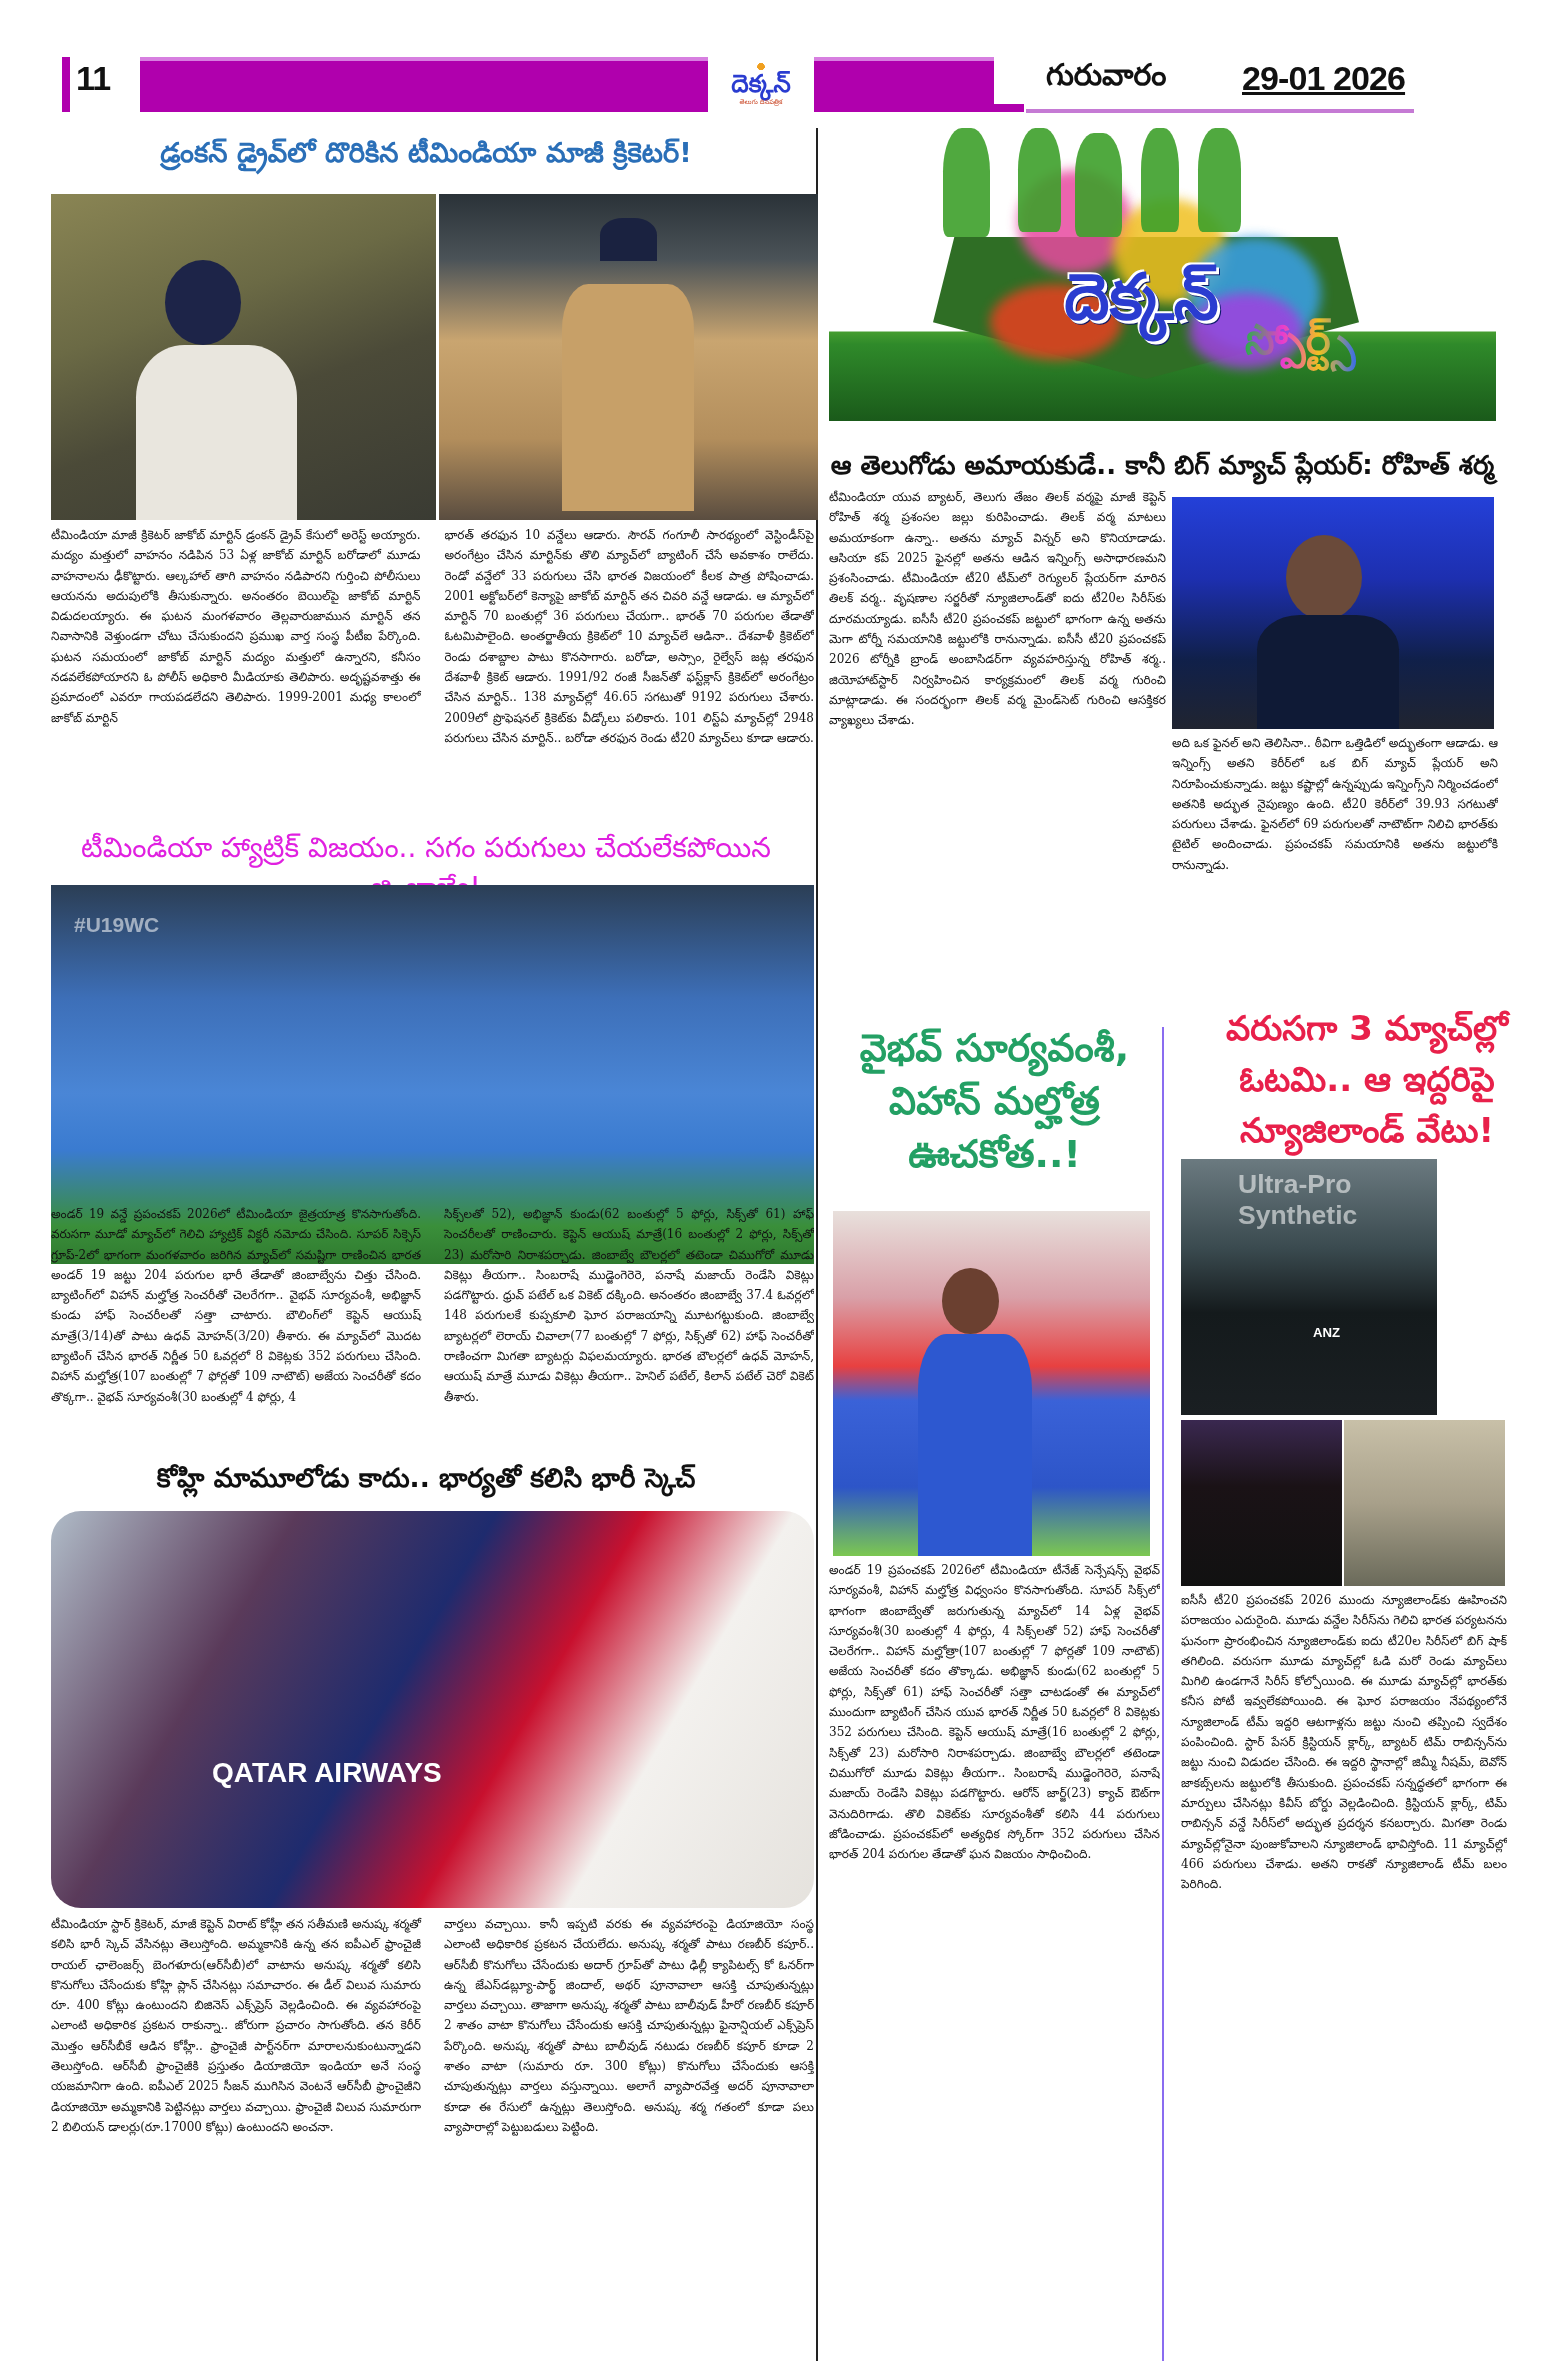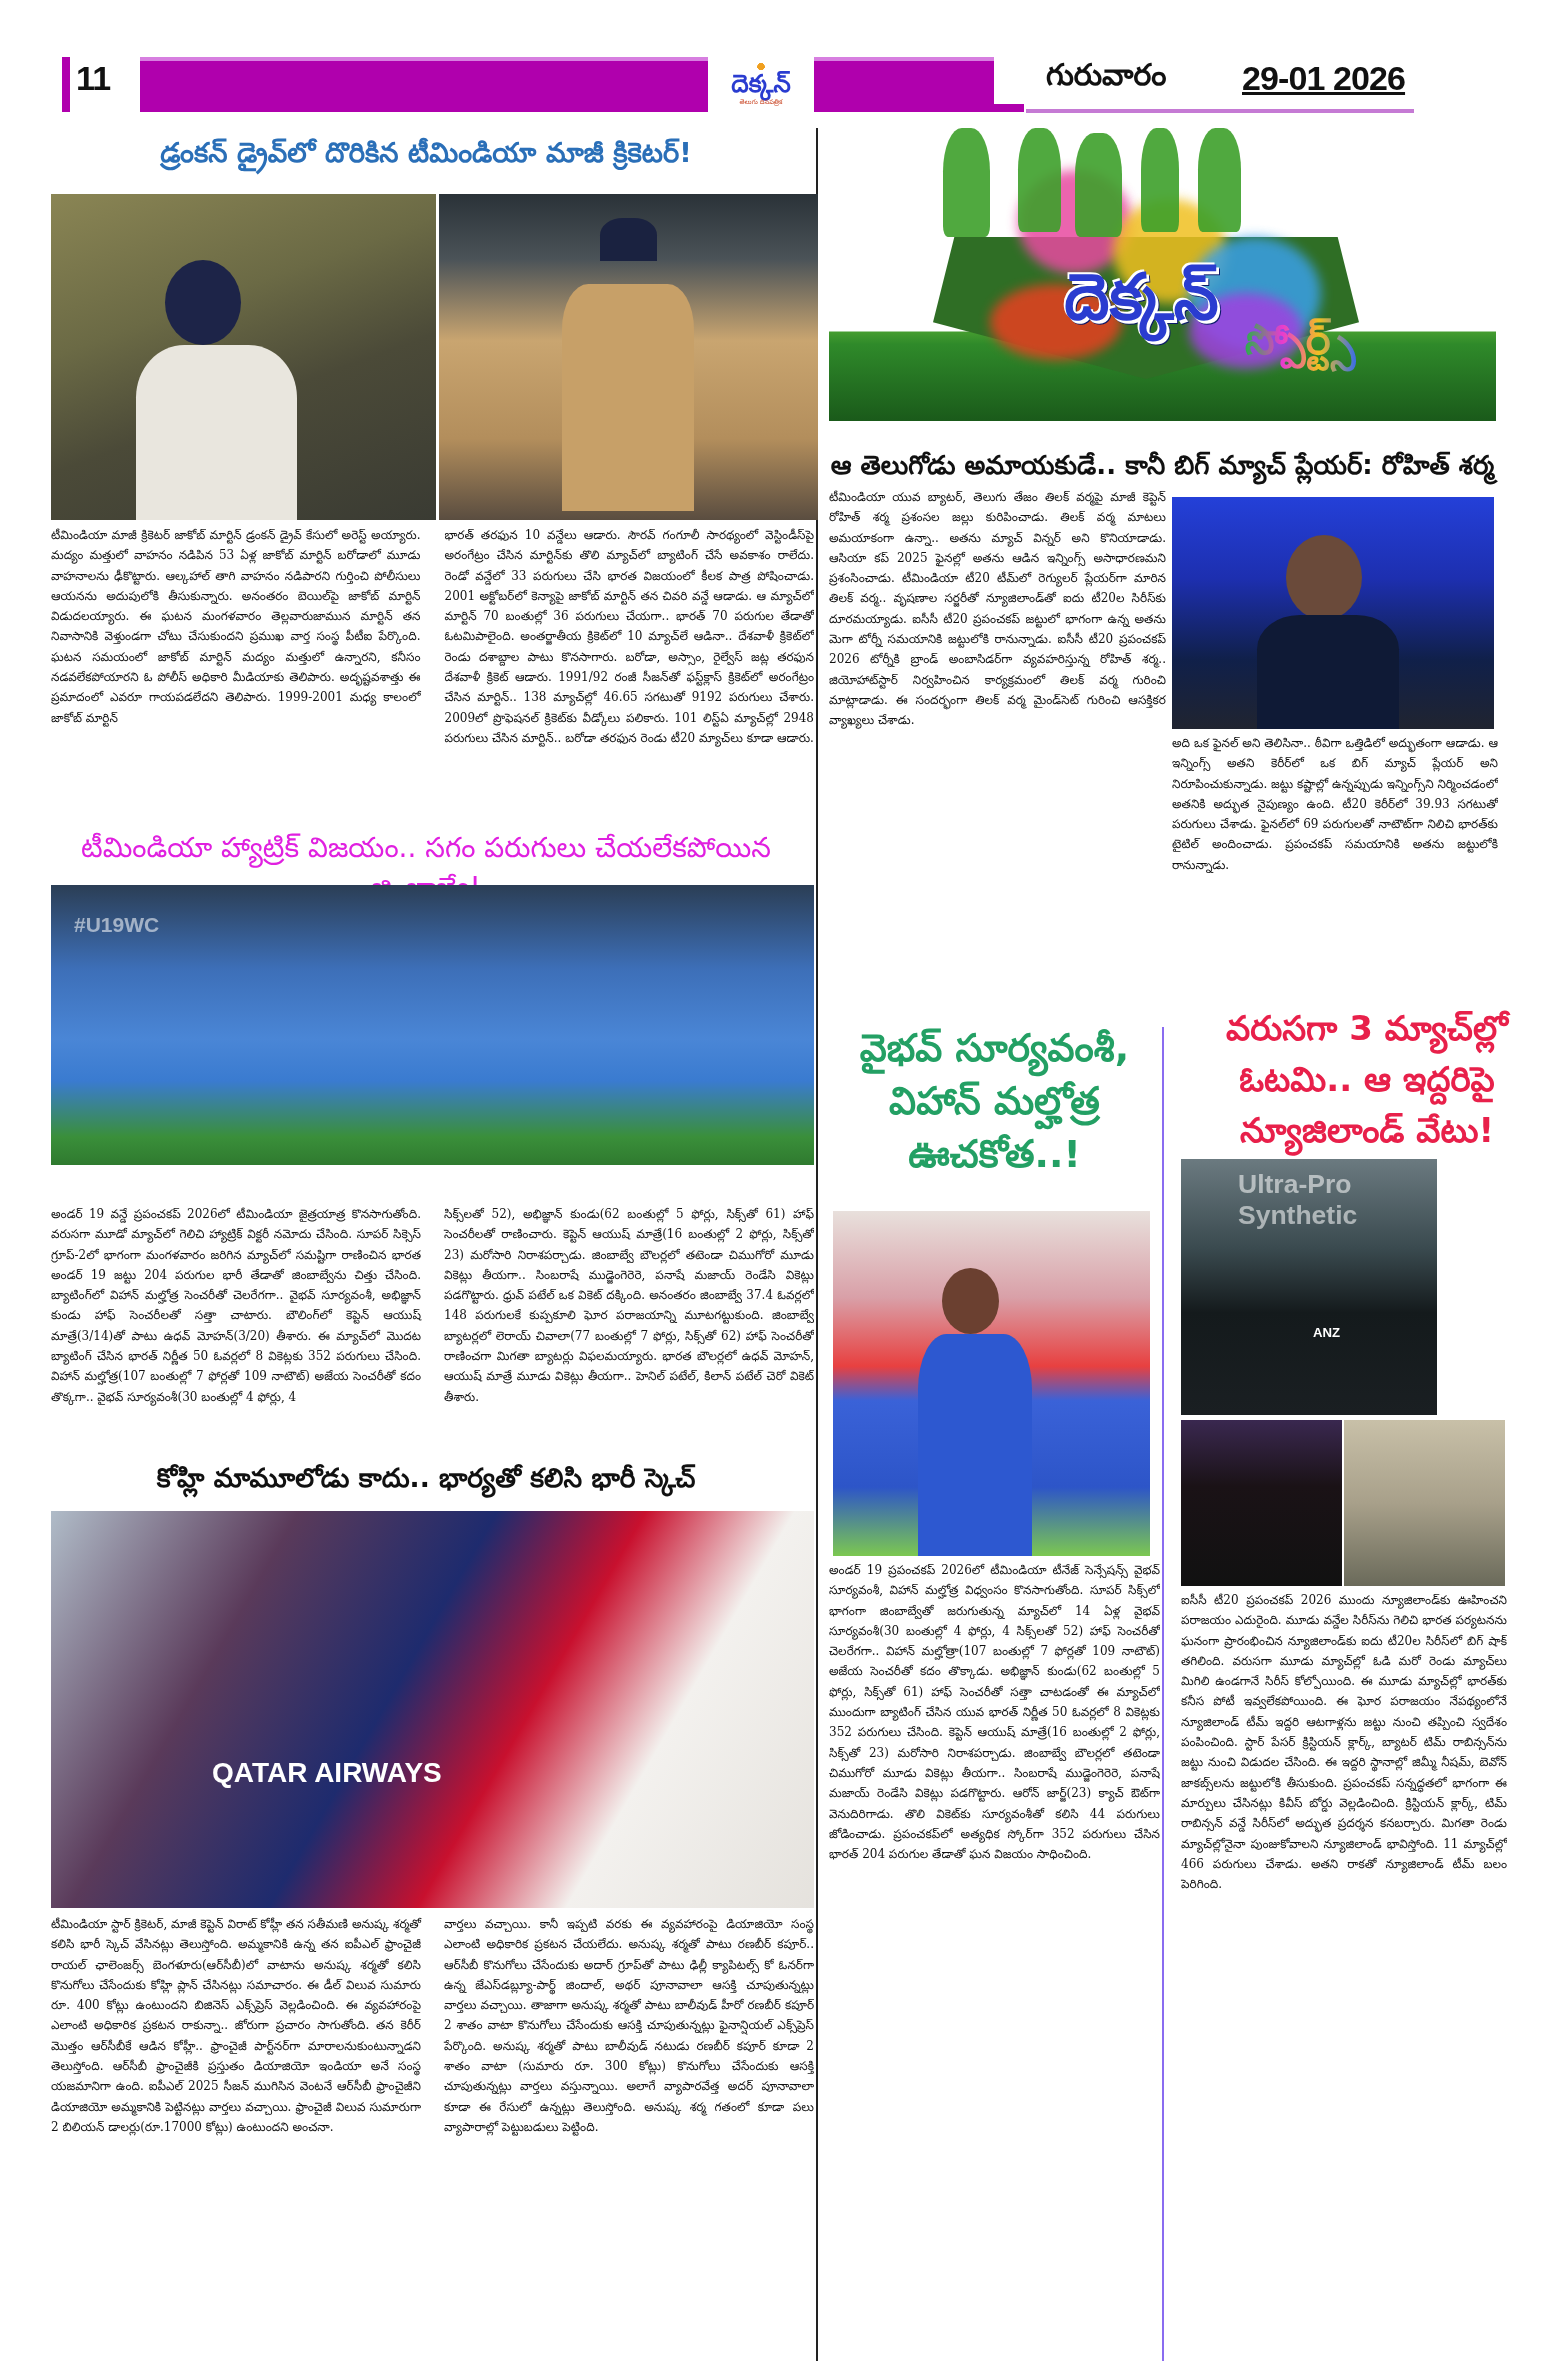--- a/index.html
+++ b/index.html
@@ -32,21 +32,21 @@
   .hl-red { color: #e8204a; font-size: 34px; line-height: 51px; }
 
   .body-text { font: 12px/20.3px "DejaVu Serif", serif; color: #111; text-align: justify; overflow: hidden; }
   .body-text p { margin: 0; }
   .cols2 { display: grid; grid-template-columns: 1fr 1fr; column-gap: 23px; }
 
   .photo { overflow: hidden; }
   .ph-cricketer { background: linear-gradient(160deg, #8a8554 0%, #6b6a45 35%, #4b4a38 60%, #3a3b33 100%); }
   .ph-police { background: linear-gradient(180deg, #2a3238 0%, #4b5358 20%, #c9a570 45%, #b38e5c 75%, #5a4d40 100%); }
   .ph-team { background: linear-gradient(180deg, #2b3e55 0%, #3d6fb8 30%, #4a86d6 55%, #3a7bd0 70%, #3a8f3a 90%, #2f7a2f 100%); }
-  .ph-kohli { background: linear-gradient(120deg, #b0bcc8 0%, #5a3a5a 25%, #1e2b6e 45%, #c8102e 60%, #f3f1ee 75%, #e5e2dd 100%); }
+  .ph-kohli { background: linear-gradient(120deg, #b0bcc8 0%, #5a3a5a 25%, #1e2b6e 45%, #c8102e 60%, #f3f1ee 75%, #e5e2dd 100%); border-radius: 30px; }
   .ph-rohit { background: linear-gradient(180deg, #2440d8 0%, #1d2fb0 35%, #10204a 70%, #202430 100%); }
   .ph-vaibhav { background: linear-gradient(180deg, #e8e0dc 0%, #d9a0a8 25%, #e84040 45%, #3a62d8 55%, #2d55c8 80%, #7cc850 100%); }
   .ph-nz { background: linear-gradient(180deg, #6b7a80 0%, #3a4a4f 35%, #141a1c 60%, #1a1f22 100%); }
   .ph-nz2 { background: linear-gradient(180deg, #3a2850 0%, #1a1216 40%, #111 100%); }
   .ph-nz3 { background: linear-gradient(180deg, #c8c0a8 0%, #a8a08a 50%, #6a6a5a 100%); }
 
   .banner-title { font: bold 64px "DejaVu Sans", sans-serif; color: #2a3cd0; text-shadow: 2.8px 2.8px 0 #fff, -1.9px -1.9px 0 #fff, 3.8px 3.8px 0 #0c1a6a; text-align: center; }
   .banner-sub { font: bold 42px "DejaVu Serif", serif; background: linear-gradient(90deg, #2ab04a, #e83ad0, #f0c020, #3a6ce8); -webkit-background-clip: text; background-clip: text; color: transparent; }
   .silhouette { background: #3da02a; border-radius: 40% 40% 10% 10%; opacity: .9; }
   .splash { border-radius: 50%; filter: blur(5.7px); opacity: .85; }
@@ -81,21 +81,21 @@
 <div class="abs photo ph-police" style="left:439px;top:194px;width:379px;height:326px;">
   <div class="abs" style="left:161px;top:24px;width:57px;height:43px;border-radius:40% 40% 0 0;background:#1a2240;"></div>
   <div class="abs" style="left:123px;top:90px;width:132px;height:227px;background:#c7a068;border-radius:20% 20% 0 0;"></div>
 </div>
 <div class="abs body-text cols2" style="left:51px;top:525px;width:763px;height:284px;gap:24px;">
   <p>టీమిండియా మాజీ క్రికెటర్ జాకోబ్ మార్టిన్ డ్రంకన్ డ్రైవ్ కేసులో అరెస్ట్ అయ్యారు. మద్యం మత్తులో వాహనం నడిపిన 53 ఏళ్ల జాకోబ్ మార్టిన్ బరోడాలో మూడు వాహనాలను ఢీకొట్టారు. ఆల్కహాల్ తాగి వాహనం నడిపారని గుర్తించి పోలీసులు ఆయనను అదుపులోకి తీసుకున్నారు. అనంతరం బెయిల్‌పై జాకోబ్ మార్టిన్ విడుదలయ్యారు. ఈ ఘటన మంగళవారం తెల్లవారుజామున మార్టిన్ తన నివాసానికి వెళ్తుండగా చోటు చేసుకుందని ప్రముఖ వార్త సంస్థ పీటీఐ పేర్కొంది. ఘటన సమయంలో జాకోబ్ మార్టిన్ మద్యం మత్తులో ఉన్నారని, కనీసం నడవలేకపోయారని ఓ పోలీస్ అధికారి మీడియాకు తెలిపారు. అదృష్టవశాత్తు ఈ ప్రమాదంలో ఎవరూ గాయపడలేదని తెలిపారు. 1999-2001 మధ్య కాలంలో జాకోబ్ మార్టిన్</p>
   <p>భారత్ తరఫున 10 వన్డేలు ఆడారు. సౌరవ్ గంగూలీ సారథ్యంలో వెస్టిండీస్‌పై అరంగేట్రం చేసిన మార్టిన్‌కు తొలి మ్యాచ్‌లో బ్యాటింగ్ చేసే అవకాశం రాలేదు. రెండో వన్డేలో 33 పరుగులు చేసి భారత విజయంలో కీలక పాత్ర పోషించాడు. 2001 అక్టోబర్‌లో కెన్యాపై జాకోబ్ మార్టిన్ తన చివరి వన్డే ఆడాడు. ఆ మ్యాచ్‌లో మార్టిన్ 70 బంతుల్లో 36 పరుగులు చేయగా.. భారత్ 70 పరుగుల తేడాతో ఓటమిపాలైంది. అంతర్జాతీయ క్రికెట్‌లో 10 మ్యాచ్‌లే ఆడినా.. దేశవాళీ క్రికెట్‌లో రెండు దశాబ్దాల పాటు కొనసాగారు. బరోడా, అస్సాం, రైల్వేస్ జట్ల తరఫున దేశవాళీ క్రికెట్ ఆడారు. 1991/92 రంజీ సీజన్‌తో ఫస్ట్‌క్లాస్ క్రికెట్‌లో అరంగేట్రం చేసిన మార్టిన్.. 138 మ్యాచ్‌ల్లో 46.65 సగటుతో 9192 పరుగులు చేశారు. 2009లో ప్రొఫెషనల్ క్రికెట్‌కు వీడ్కోలు పలికారు. 101 లిస్ట్‌ఏ మ్యాచ్‌ల్లో 2948 పరుగులు చేసిన మార్టిన్.. బరోడా తరఫున రెండు టీ20 మ్యాచ్‌లు కూడా ఆడారు.</p>
 </div>
 
 <h2 class="abs hl-pink" style="left:38px;top:831px;width:776px;">టీమిండియా హ్యాట్రిక్ విజయం.. సగం పరుగులు చేయలేకపోయిన జింబాబ్వే!</h2>
-<div class="abs photo ph-team" style="left:51px;top:885px;width:763px;height:280px;">
+<div class="abs photo ph-team" style="left:51px;top:885px;width:763px;height:379px;">
   <div class="abs photo-label" style="left:23px;top:28px;font-size:21px;">#U19WC</div>
 </div>
 <div class="abs body-text cols2" style="left:51px;top:1204px;width:763px;height:246px;">
   <p>అండర్ 19 వన్డే ప్రపంచకప్ 2026లో టీమిండియా జైత్రయాత్ర కొనసాగుతోంది. వరుసగా మూడో మ్యాచ్‌లో గెలిచి హ్యాట్రిక్ విక్టరీ నమోదు చేసింది. సూపర్ సిక్సెస్ గ్రూప్-2లో భాగంగా మంగళవారం జరిగిన మ్యాచ్‌లో సమష్టిగా రాణించిన భారత అండర్ 19 జట్టు 204 పరుగుల భారీ తేడాతో జింబాబ్వేను చిత్తు చేసింది. బ్యాటింగ్‌లో విహాన్ మల్హోత్ర సెంచరీతో చెలరేగగా.. వైభవ్ సూర్యవంశీ, అభిజ్ఞాన్ కుండు హాఫ్ సెంచరీలతో సత్తా చాటారు. బౌలింగ్‌లో కెప్టెన్ ఆయుష్ మాత్రే(3/14)తో పాటు ఉధవ్ మోహన్(3/20) తీశారు. ఈ మ్యాచ్‌లో మొదట బ్యాటింగ్ చేసిన భారత్ నిర్ణీత 50 ఓవర్లలో 8 వికెట్లకు 352 పరుగులు చేసింది. విహాన్ మల్హోత్ర(107 బంతుల్లో 7 ఫోర్లతో 109 నాటౌట్) అజేయ సెంచరీతో కదం తొక్కగా.. వైభవ్ సూర్యవంశీ(30 బంతుల్లో 4 ఫోర్లు, 4</p>
   <p>సిక్స్‌లతో 52), అభిజ్ఞాన్ కుండు(62 బంతుల్లో 5 ఫోర్లు, సిక్స్‌తో 61) హాఫ్ సెంచరీలతో రాణించారు. కెప్టెన్ ఆయుష్ మాత్రే(16 బంతుల్లో 2 ఫోర్లు, సిక్స్‌తో 23) మరోసారి నిరాశపర్చాడు. జింబాబ్వే బౌలర్లలో తటెండా చిముగోరో మూడు వికెట్లు తీయగా.. సింబరాషే ముడ్జెంగెరెరె, పనాషే మజాయ్ రెండేసి వికెట్లు పడగొట్టారు. ధ్రువ్ పటేల్ ఒక వికెట్ దక్కింది. అనంతరం జింబాబ్వే 37.4 ఓవర్లలో 148 పరుగులకే కుప్పకూలి ఘోర పరాజయాన్ని మూటగట్టుకుంది. జింబాబ్వే బ్యాటర్లలో లెరాయ్ చివాలా(77 బంతుల్లో 7 ఫోర్లు, సిక్స్‌తో 62) హాఫ్ సెంచరీతో రాణించగా మిగతా బ్యాటర్లు విఫలమయ్యారు. భారత బౌలర్లలో ఉధవ్ మోహన్, ఆయుష్ మాత్రే మూడు వికెట్లు తీయగా.. హెనిల్ పటేల్, కిలాన్ పటేల్ చెరో వికెట్ తీశారు.</p>
 </div>
 
 <h2 class="abs hl-black" style="left:38px;top:1462px;width:776px;">కోహ్లి మామూలోడు కాదు.. భార్యతో కలిసి భారీ స్కెచ్</h2>
 <div class="abs photo ph-kohli" style="left:51px;top:1511px;width:763px;height:397px;">
   <div class="abs photo-label" style="left:161px;top:246px;font-size:28px;color:#fff;">QATAR AIRWAYS</div>

